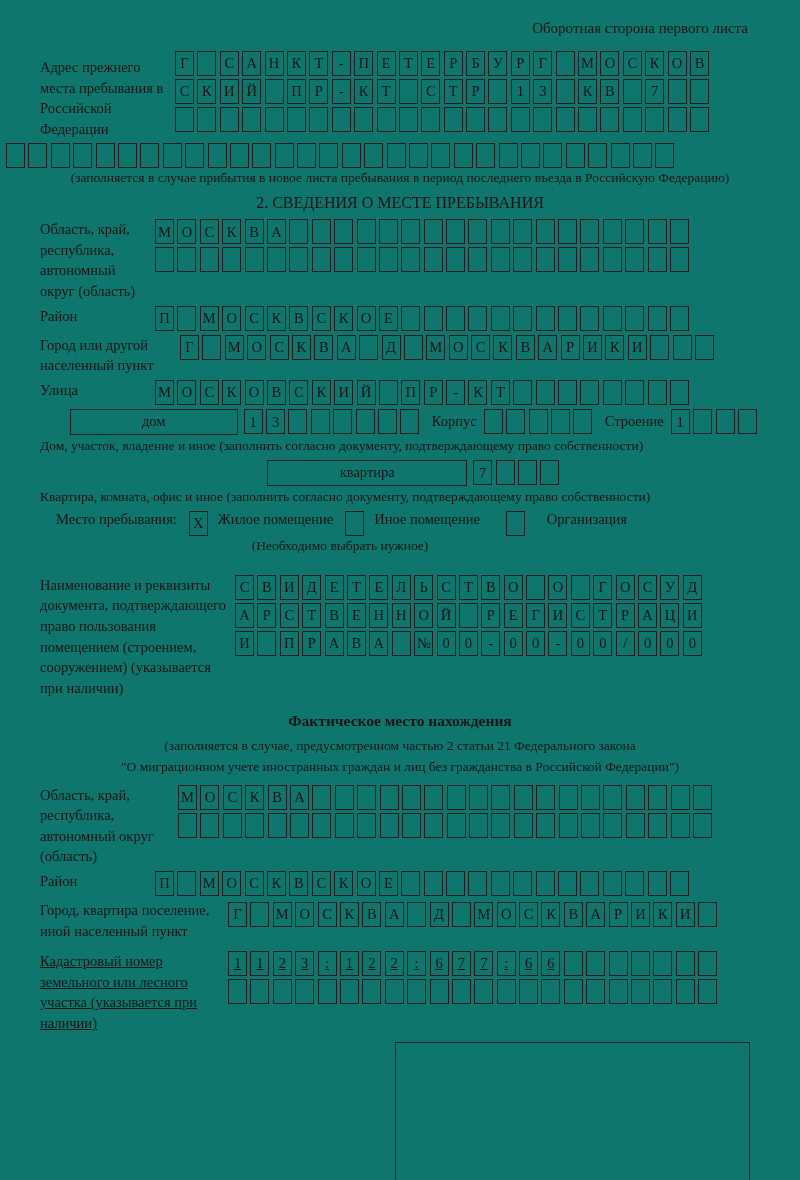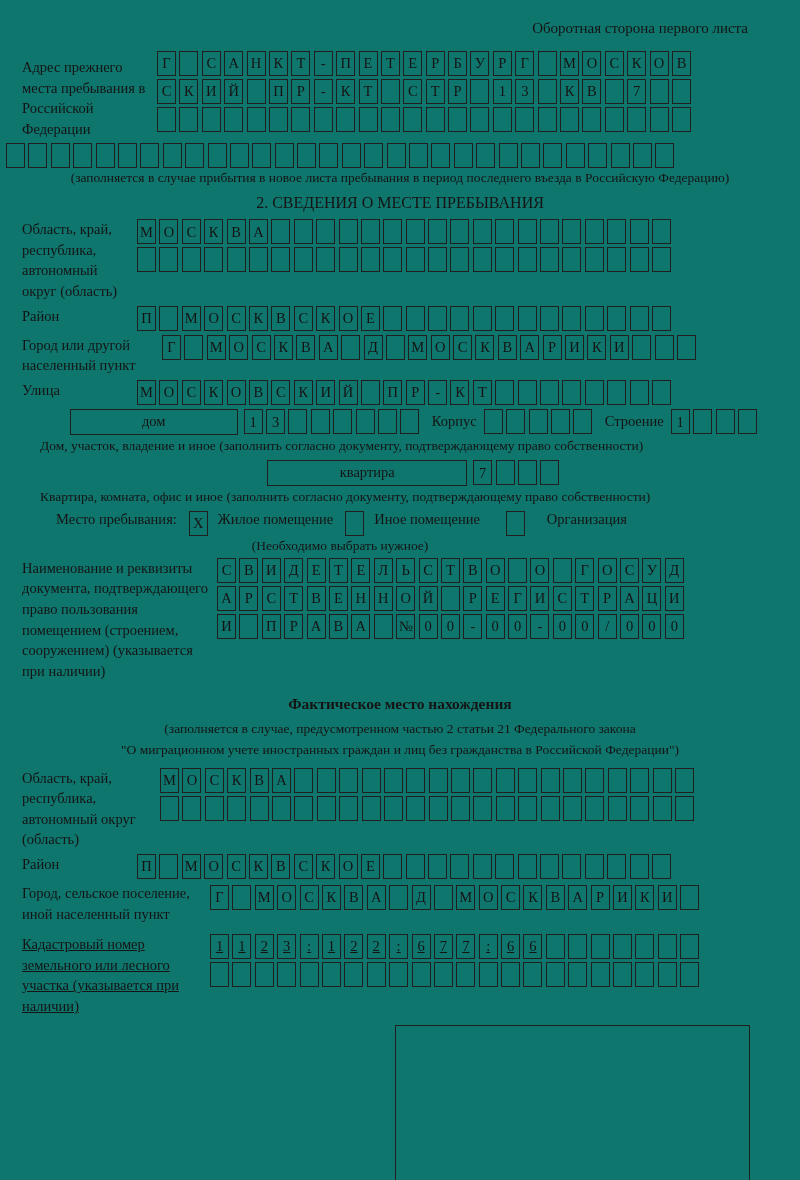--- a/index.html
+++ b/index.html
@@ -13,21 +13,21 @@
 
   .cell {
     width:19px; height:25px; flex:none;
     border:1.6px solid #1f1f1f; margin-right:3.4px;
     display:flex; align-items:center; justify-content:center;
     font-size:14.5px; line-height:1;
   }
   .boxes { display:flex; }
   .rowstack { display:flex; flex-direction:column; gap:3px; }
 
-  .frow { display:flex; align-items:flex-start; margin:0 0 4px 22px; }
+  .frow { display:flex; align-items:flex-start; margin:0 0 4px 40px; }
   .flabel { font-size:14.5px; line-height:1.42; flex:none; padding-right:4px; }
   .w135{width:135px} .w115{width:115px} .w140{width:140px}
   .w188{width:188px} .w138{width:138px} .w195{width:195px}
   .pt6{padding-top:6px}
 
   .fullrow { margin:2px 0 2px 6px; }
 
   .caption { text-align:center; font-size:13.5px; margin:1px 0 7px; }
   .caption-left { font-size:13.5px; margin:1px 0 6px 40px; }
   .sec-title { text-align:center; font-weight:normal; font-size:16px; margin:8px 0 7px; }
@@ -36,21 +36,21 @@
 
   .widebox {
     height:26px; border:1.6px solid #1f1f1f; flex:none;
     display:flex; align-items:center; justify-content:center; font-size:14.5px;
   }
   .domrow { display:flex; align-items:center; margin:2px 0 3px 30px;justify-content:center; }
   .inline-lab { font-size:14.5px; margin:0 7px 0 9px; flex:none; }
 
   .mestorow { display:flex; align-items:flex-start; margin:6px 0 2px 56px; font-size:14.5px; }
   .mestorow .cell { margin:0 10px 0 12px; }
-  .mesto-cap { width:600px; margin-left:40px; text-align:center; font-size:13.5px; margin-top:2px; margin-bottom:4px; }
+  .mesto-cap { width:600px; margin-left:40px; text-align:center; font-size:13.5px; margin-top:2px; margin-bottom:21px; }
 
   .stamp-box { width:355px; height:172px; border:1.8px solid #1f1f1f; margin:8px 0 0 395px; }
   .mt10 { margin-top:10px;text-decoration:underline; }
 </style>
 </head>
 <body>
 
 <div class="sheet">
 
   <div class="top-note">Оборотная сторона первого листа</div>
@@ -535,21 +535,21 @@
         <span class="cell"></span>
         <span class="cell"></span>
         <span class="cell"></span>
         <span class="cell"></span>
         <span class="cell"></span>
         <span class="cell"></span>
       </div>
   </div>
 
   <div class="frow">
-    <div class="flabel w188">Город, сельское поселение, иной населенный пункт</div>
+    <div class="flabel w188">Город, квартира поселение, иной населенный пункт</div>
     <div class="boxes" style="margin-top:2px">
         <span class="cell">Г</span>
         <span class="cell"></span>
         <span class="cell">М</span>
         <span class="cell">О</span>
         <span class="cell">С</span>
         <span class="cell">К</span>
         <span class="cell">В</span>
         <span class="cell">А</span>
         <span class="cell"></span>

